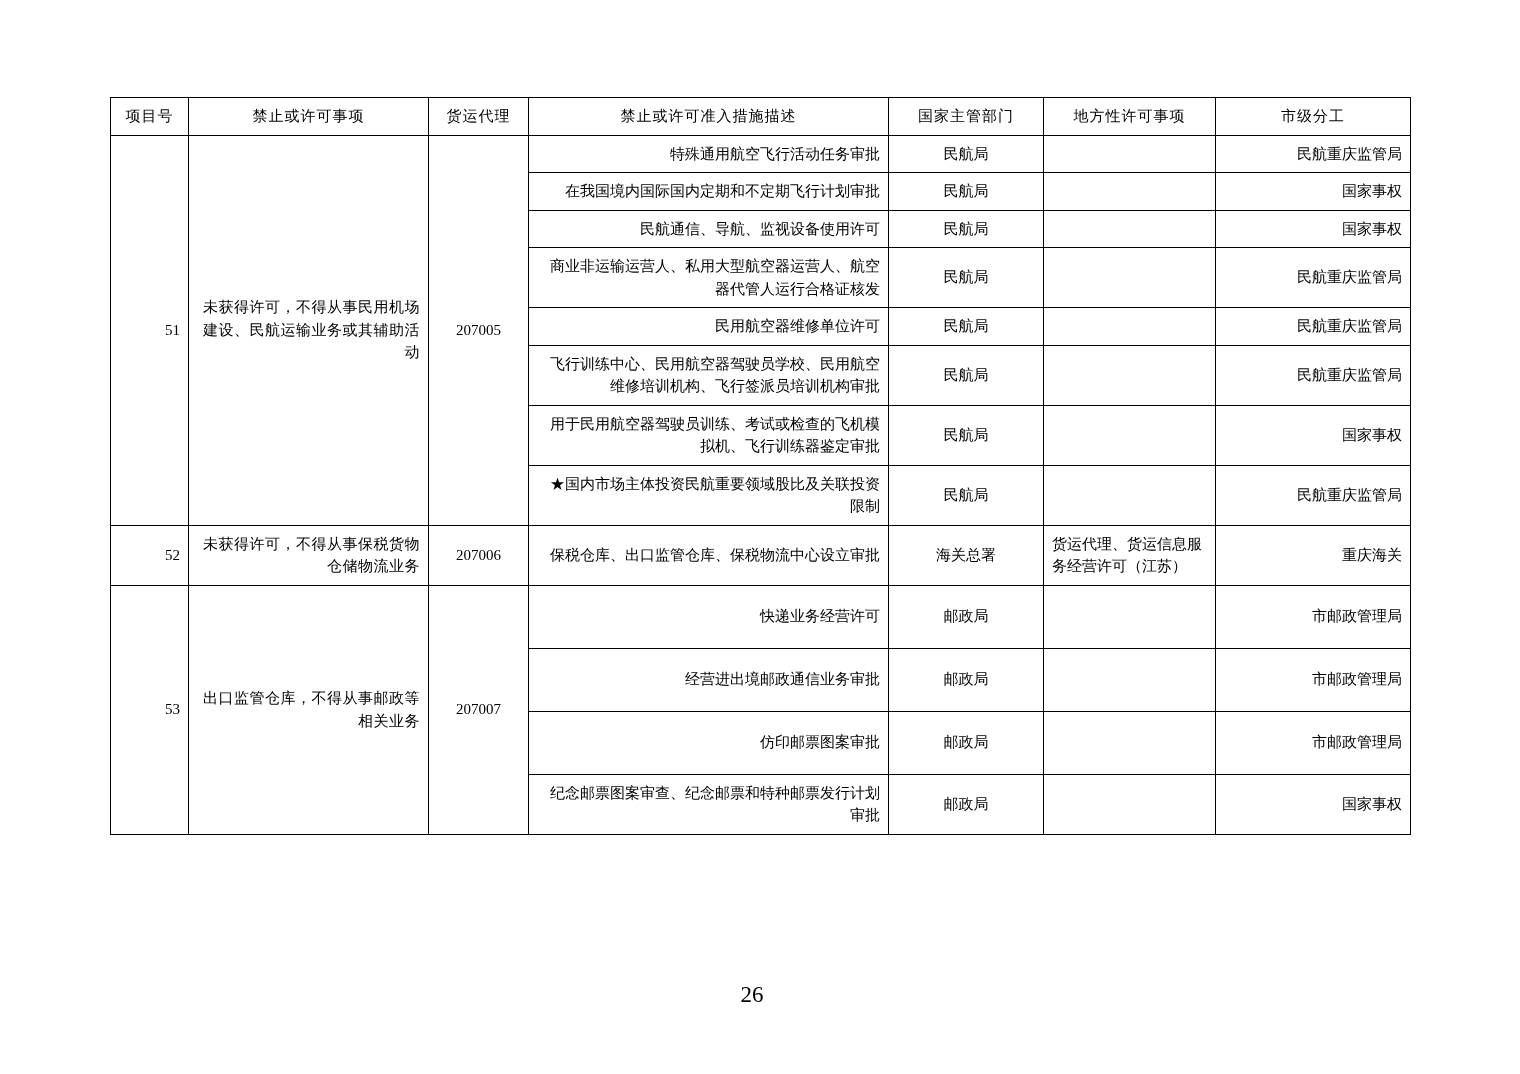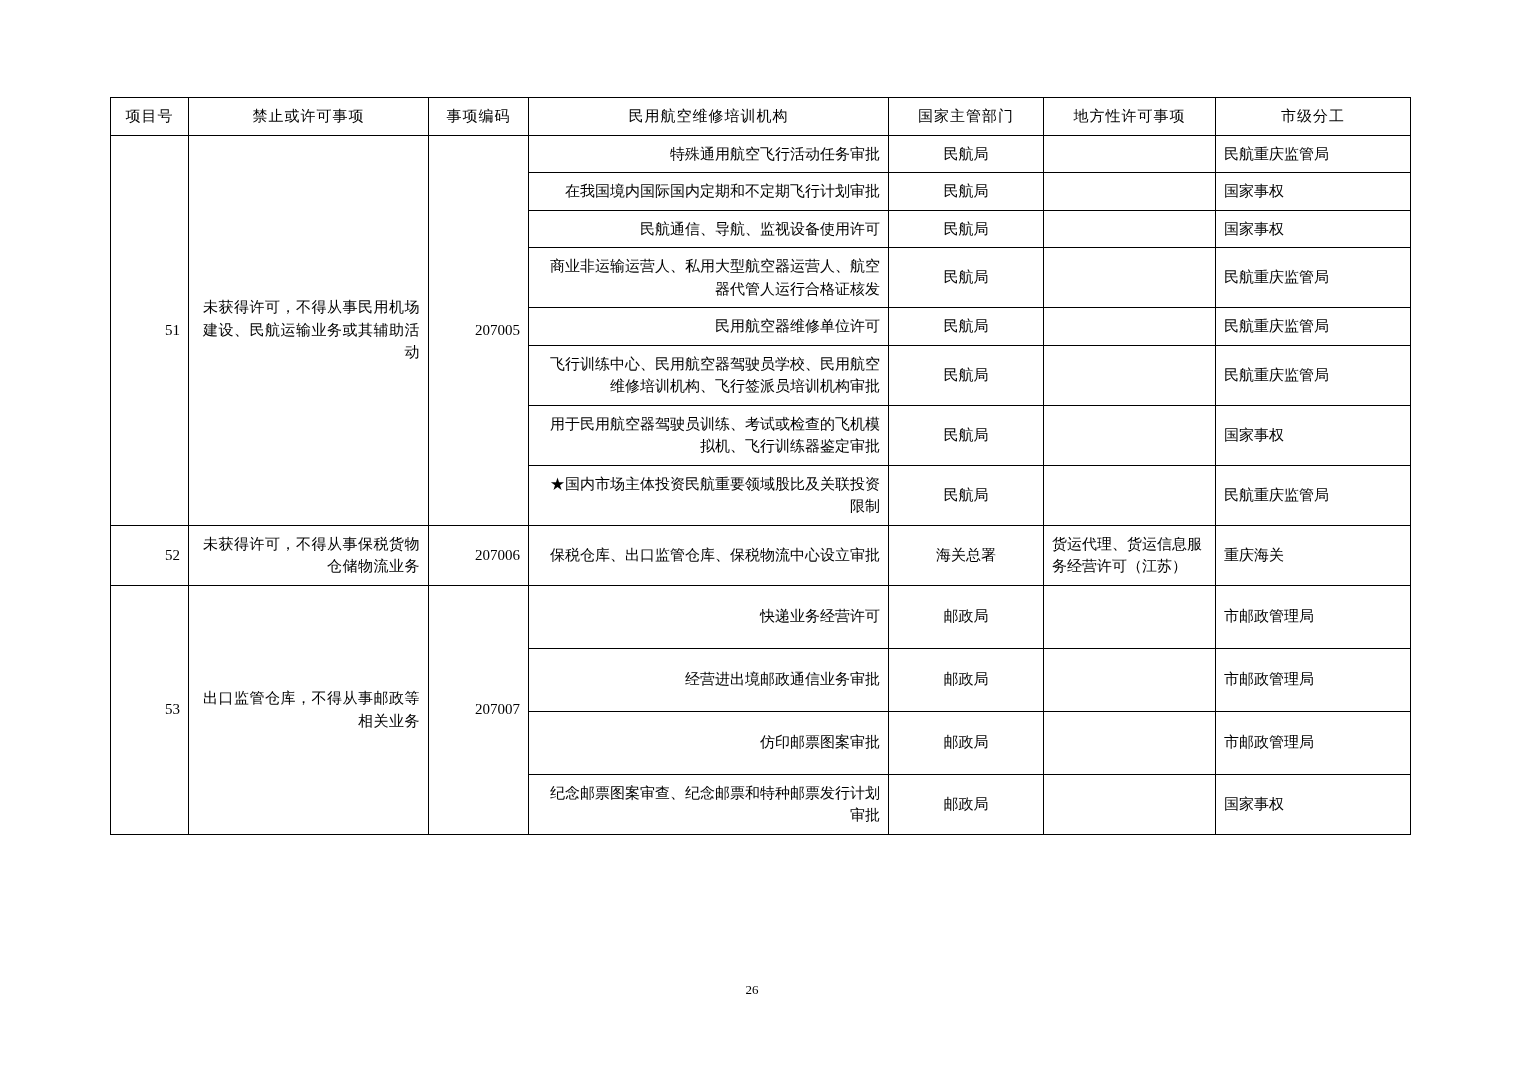--- a/index.html
+++ b/index.html
@@ -58,52 +58,52 @@
     text-align: right;
     font-size: 16px;
   }
   td.item {
     text-align: right;
     font-size: 15.5px;
     line-height: 1.6;
     letter-spacing: 0.5px;
   }
   td.code {
-    text-align: right;
+    text-align: center;
     font-size: 15px;
     vertical-align: middle;
   }
   td.desc {
     text-align: right;
     font-size: 14.5px;
     line-height: 1.6;
   }
   td.dept {
     text-align: center;
     font-size: 14.5px;
   }
   td.local {
     text-align: left;
     font-size: 14px;
     line-height: 1.55;
   }
   td.city {
-    text-align: left;
+    text-align: right;
     font-size: 14.5px;
   }
   td.city.bold {
     font-weight: normal;
   }
   .page-number {
     position: absolute;
     left: 0;
     right: 16px;
     top: 982px;
     text-align: center;
-    font-size: 13px;
+    font-size: 23px;
     font-family: "Liberation Serif", serif;
   }
   .rowh-sm { height: 48px; }
 </style>
 </head>
 <body>
 
 <div class="page">
   <div class="table-wrap">
     <table class="doc-table">
@@ -113,22 +113,22 @@
         <col class="c-code">
         <col class="c-desc">
         <col class="c-dept">
         <col class="c-local">
         <col class="c-city">
       </colgroup>
       <thead>
         <tr>
           <th>项目号</th>
           <th>禁止或许可事项</th>
-          <th>事项编码</th>
-          <th>民用航空维修培训机构</th>
+          <th>货运代理</th>
+          <th>禁止或许可准入措施描述</th>
           <th>国家主管部门</th>
           <th>地方性许可事项</th>
           <th>市级分工</th>
         </tr>
       </thead>
       <tbody>
 
         <tr>
           <td class="num" rowspan="8">51</td>
           <td class="item" rowspan="8">未获得许可，不得从事民用机场建设、民航运输业务或其辅助活动</td>

